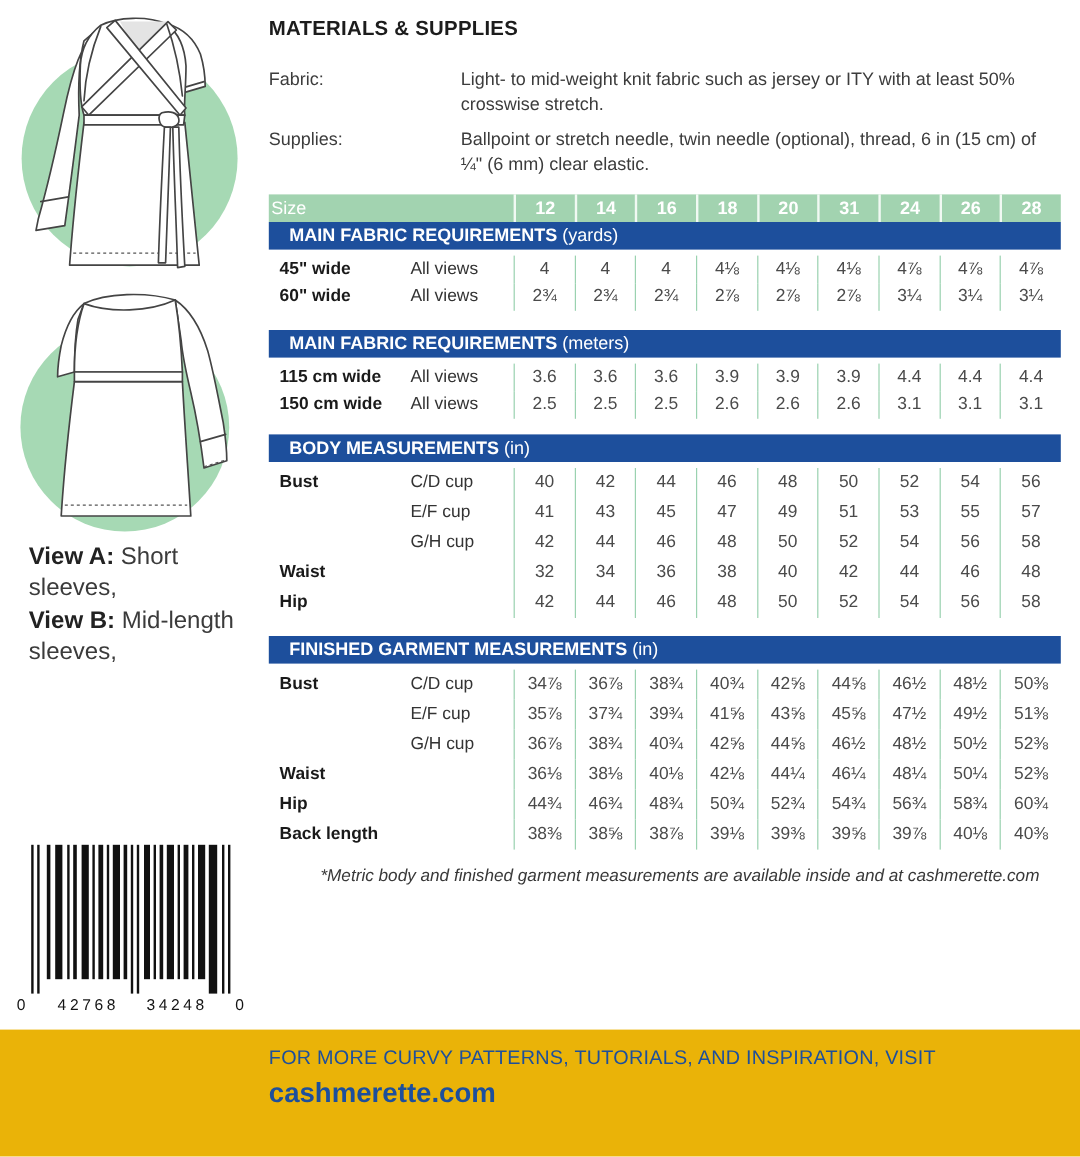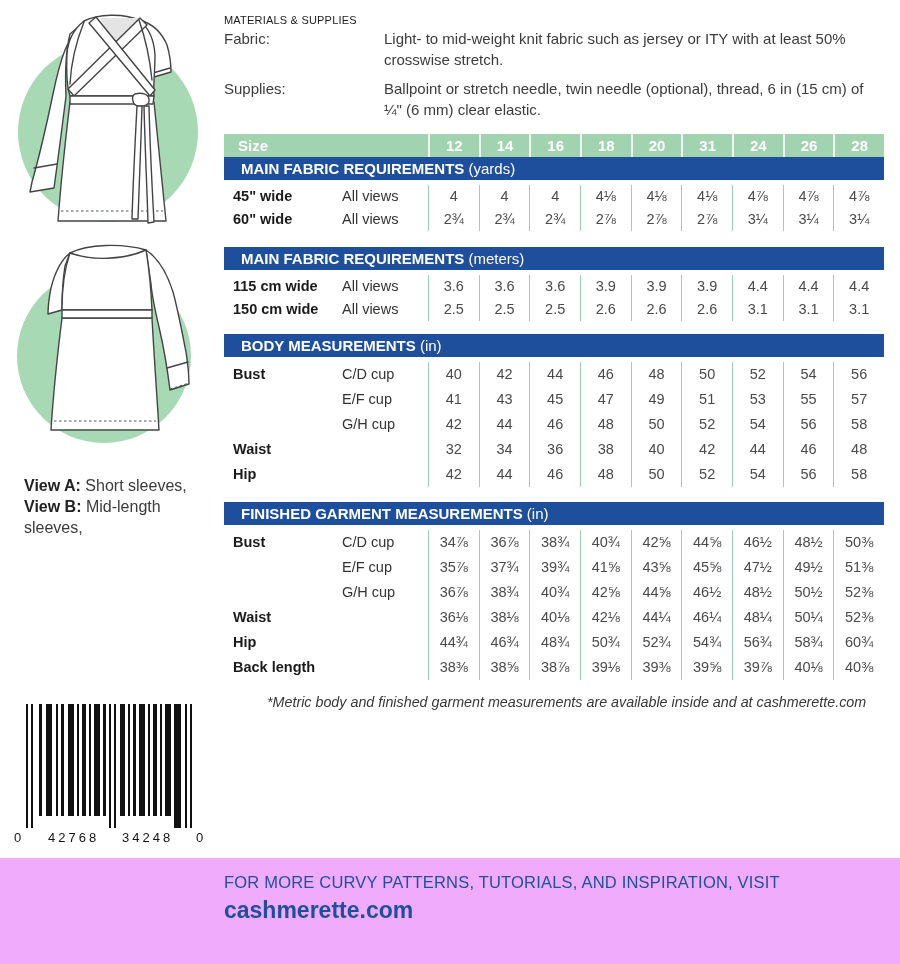--- a/index.html
+++ b/index.html
@@ -2,38 +2,38 @@
 <html><head>
 <meta charset="utf-8">
 <style>
   * { margin:0; padding:0; box-sizing:border-box; }
   html,body { width:900px; height:964px; background:#fff; font-family:"Liberation Sans", sans-serif; }
   .page { position:relative; width:900px; height:964px; overflow:hidden; background:#fff; }
 
   
   .front-dress { position:absolute; left:4px; top:2px; }
   .back-dress  { position:absolute; left:4px; top:238px; }
-  .views { position:absolute; left:24px; top:451px; width:184px; font-size:16px; line-height:1.32; color:#3b3b3b;margin-top:24px; }
+  .views { position:absolute; left:24px; top:451px; width:184px; font-size:20px; line-height:1.32; color:#3b3b3b; }
   .views b { color:#222; font-weight:700; }
   .barcode { position:absolute; left:12px; top:700px; }
   .barcode text { font-family:"Liberation Sans", sans-serif; font-size:13px; fill:#141414; }
 
   
   .main { position:absolute; left:224px; top:14px; width:660px; }
-  h1[data-name="page-title"] { font-size:11px; font-weight:400; color:#1c1c1c; letter-spacing:.2px; margin-bottom:2px; }
+  h1[data-name="page-title"] { font-size:17px; font-weight:700; color:#1c1c1c; letter-spacing:.2px; margin-bottom:22px; }
   .spec-row { display:flex; font-size:15px; line-height:21px; color:#3c3c3c;justify-content:space-between; }
   .spec-row .spec-label { width:72px; flex:0 0 72px; }
   .spec-row .spec-text { width:500px; }
   .spec-row.m1 { margin-bottom:8px; }
   .spec-row.m2 { margin-bottom:14px; }
 
   .grid { display:grid; grid-template-columns:118px 86px repeat(9,1fr); }
 
   .size-band { height:23px; background:#a2d3b0; color:#fff; align-items:stretch; }
-  .szlab { grid-column:1/3; font-weight:700; font-size:15px; line-height:23px; padding-left:14px; }
+  .szlab { grid-column:1/3; font-weight:400; font-size:15px; line-height:23px; padding-left:2px; }
   .szcell { font-weight:700; font-size:15px; line-height:23px; text-align:center;
             border-left:2px solid rgba(255,255,255,.85); }
 
   .band { height:23px; background:#1d4f9c; color:#fff; font-size:15px; line-height:23px; padding-left:17px; }
   .band .bt { font-weight:700; }
   .band .bu { font-weight:400; }
 
   .tsec.s1 { margin-top:16px; }
   .tsec.s2 { margin-top:13px; }
   .tsec.s3 { margin-top:15px; }
@@ -41,21 +41,21 @@
   .trow { height:25px; }
   .rows.compact .trow { height:23px; }
   .c { font-size:14.5px; line-height:25px; color:#4a4a4a; }
   .rows.compact .c { line-height:23px; }
   .c.lab { font-weight:700; color:#1a1a1a; padding-left:9px; white-space:nowrap; }
   .c.sub { color:#333; }
   .c.val { text-align:center; border-left:1.5px solid #9ad2b0; }
 
   .footnote { margin-top:14px; font-size:14.3px; font-style:italic; color:#383838;margin-left:43px; }
 
-  .footer { position:absolute; left:0; top:858px; width:900px; height:106px; background:#f0abfc; }
+  .footer { position:absolute; left:0; top:858px; width:900px; height:106px; background:#eab308; }
   .footer-inner { margin-left:224px; padding-top:15px; }
   .f1 { color:#1d4f9c; font-size:16.5px; letter-spacing:.2px; }
   .f2 { color:#1d4f9c; font-size:23px; font-weight:700; margin-top:5px; }
 
   svg .ln { fill:none; stroke:#444; stroke-width:1.4; stroke-linecap:round; stroke-linejoin:round; }
   svg .fw { fill:#fff; stroke:#444; stroke-width:1.4; stroke-linejoin:round; }
   svg .dash { fill:none; stroke:#555; stroke-width:1; stroke-dasharray:2.5,2.5; }
 </style>
 </head>
 <body>

